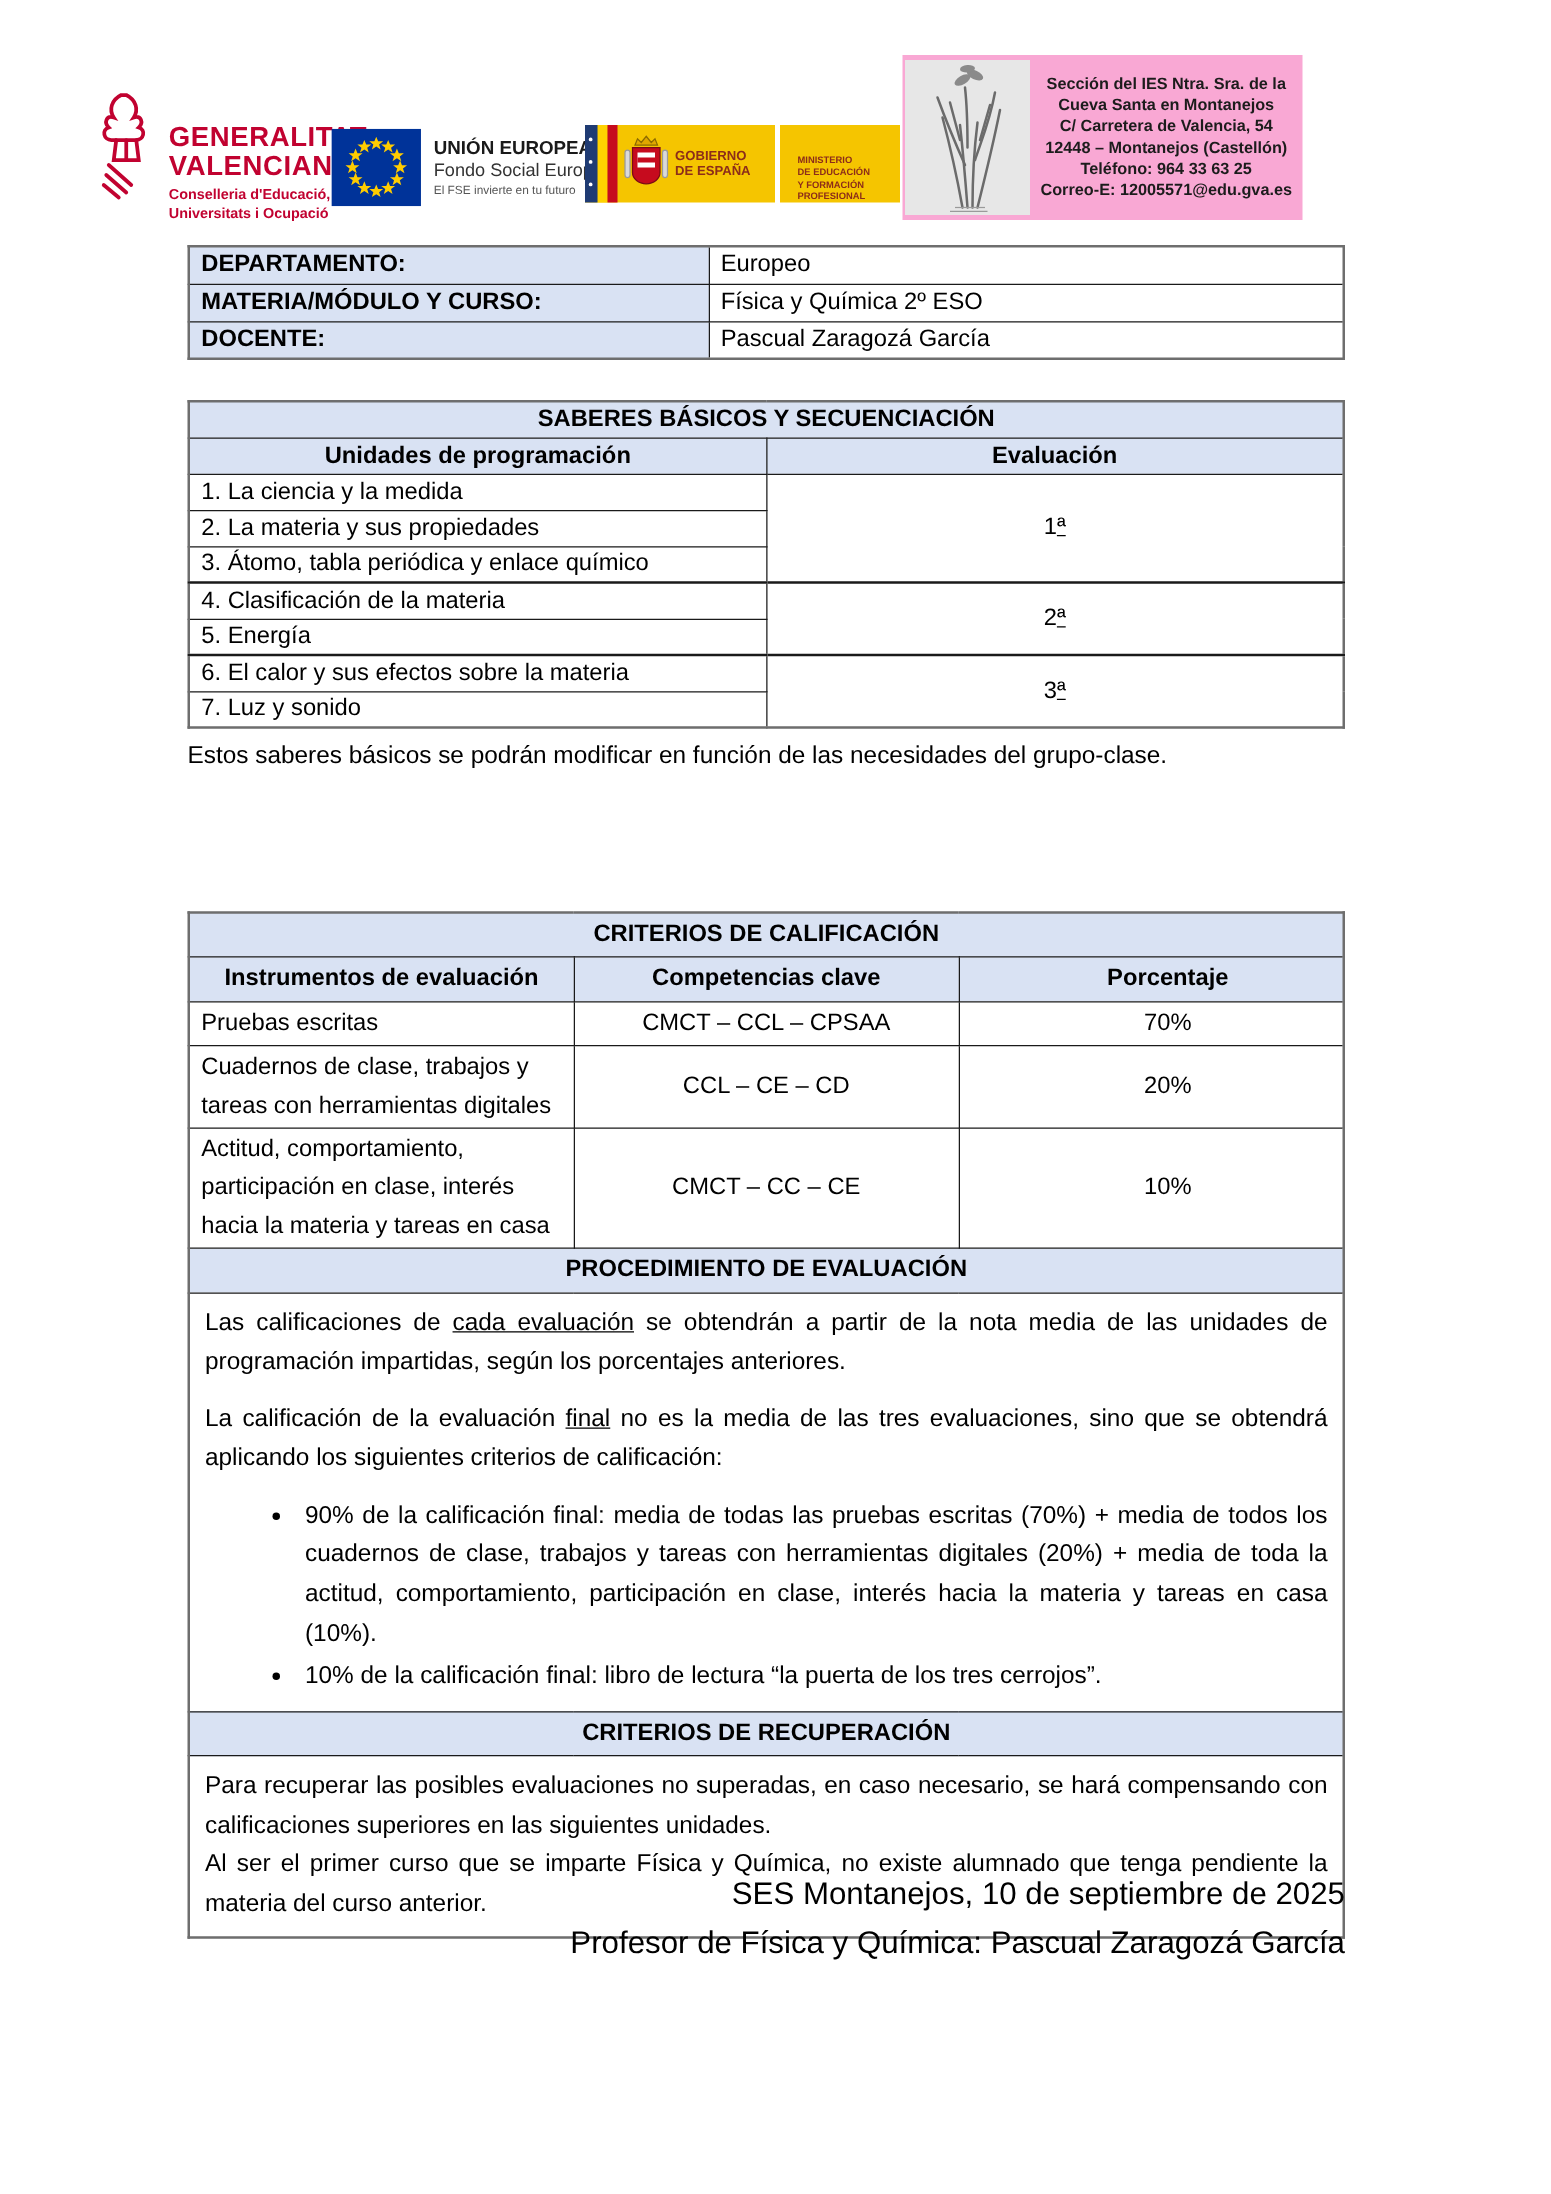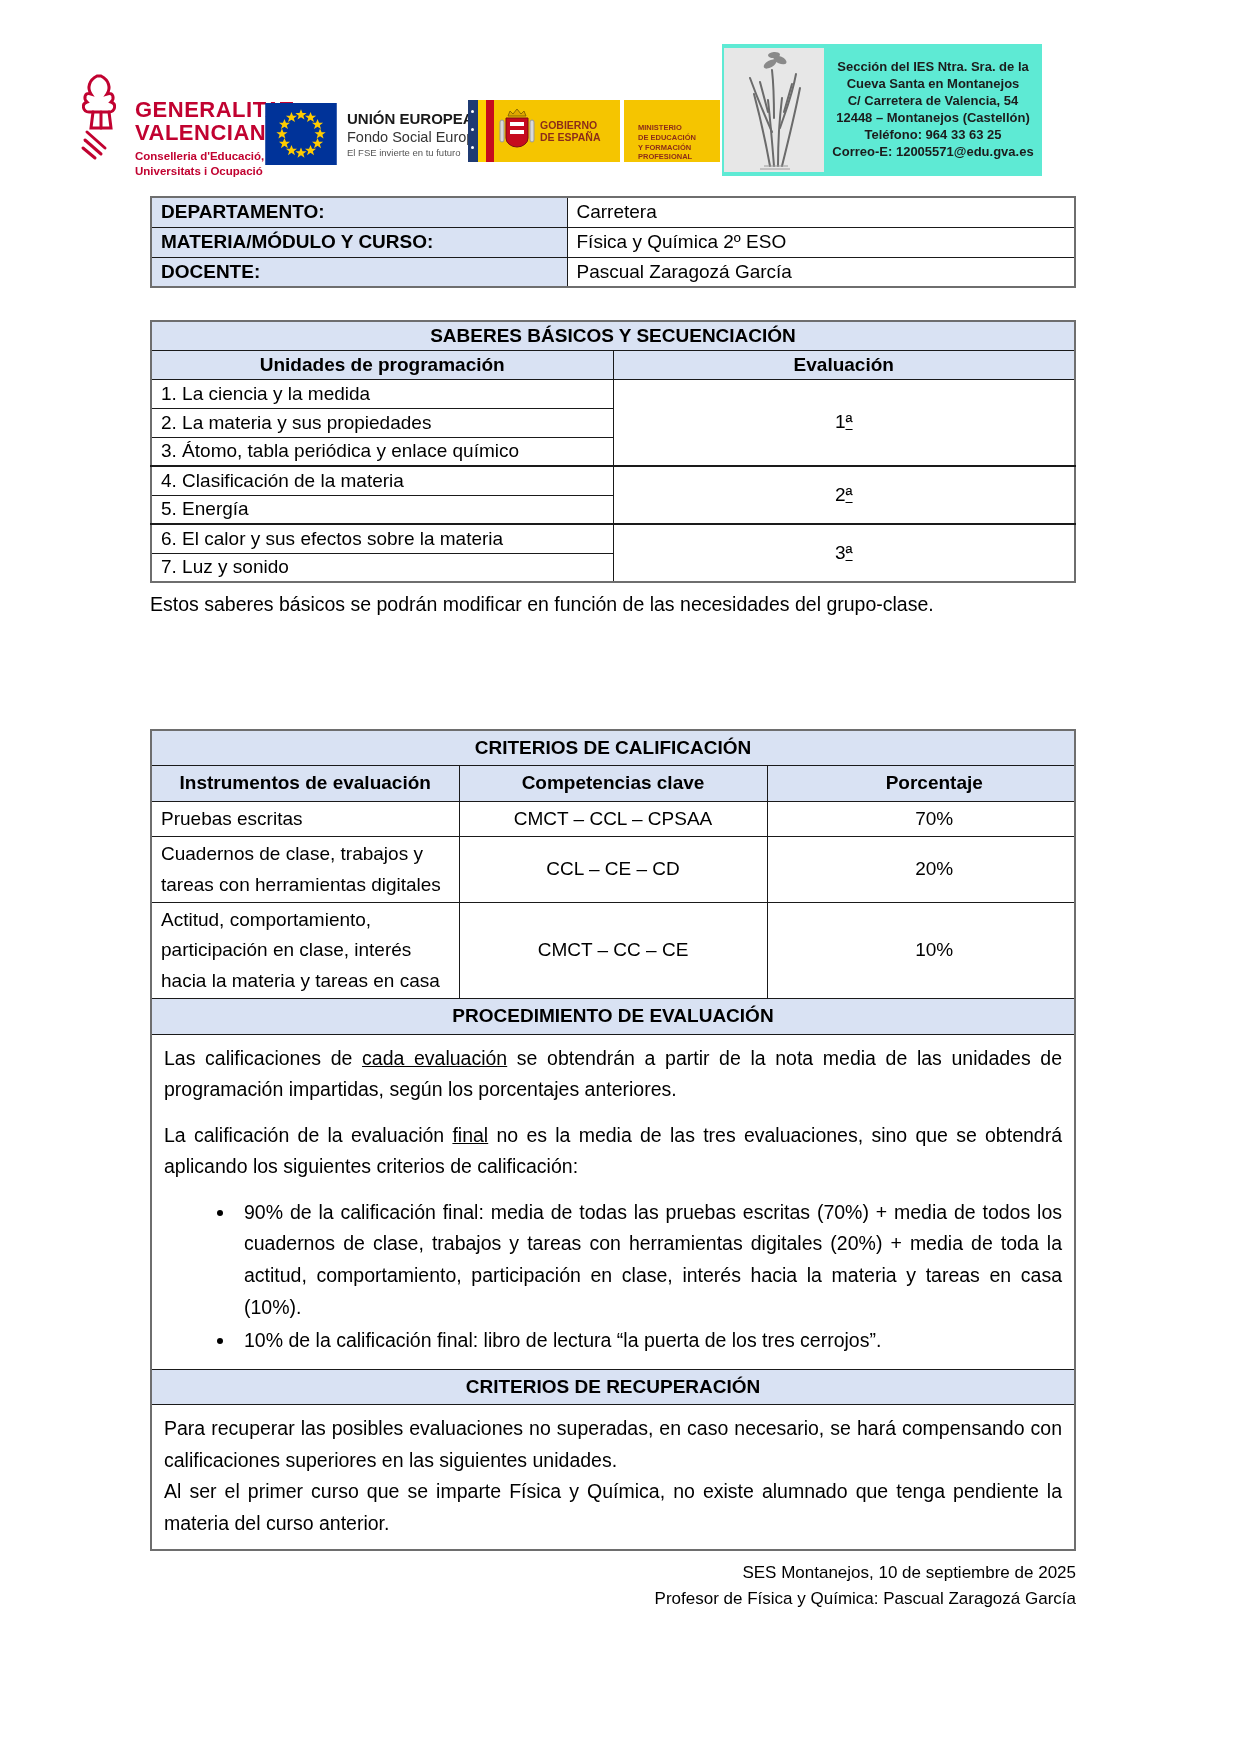--- a/index.html
+++ b/index.html
@@ -28,21 +28,21 @@
   .flagstripes { width:26px; height:62px; display:flex; flex:0 0 auto; }
   .fs-b { width:10px; background:#1f3b73; position:relative; }
   .fs-b i { position:absolute; left:3px; width:3px; height:3px; border-radius:50%; background:#fff; display:block; }
   .fs-y { width:8px; background:#ffd200; }
   .fs-r { width:8px; background:#c60b1e; }
   .coat { width:38px; height:50px; flex:0 0 auto; }
   .gob-label { color:#8c2d19; font-weight:bold; font-size:10.5px; line-height:1.15; }
   .gob-min { width:96px; padding:0 14px;align-items:flex-end; }
   .min-label { color:#8c2d19; font-weight:bold; font-size:7.5px; line-height:1.3; }
 
-  .scan { position:absolute; left:722px; top:-1px; width:320px; height:132px; background:#5eead4; display:flex; align-items:center; }
+  .scan { position:absolute; left:722px; top:-1px; width:320px; height:132px; background:#f9a8d4; display:flex; align-items:center; }
   .tree-tile { width:100px; height:124px; background:#e7e7e7; margin-left:2px; flex:0 0 auto; }
   .school { width:218px; text-align:center; font-weight:bold; color:#1c1c1c; font-size:13px; line-height:1.3; }
   table { border-collapse:collapse; width:926px; font-size:19px; table-layout:fixed; }
   table, .outer { border:2px solid #6e6e6e; }
   td { border:1px solid #1a1a1a; padding:2px 9px; vertical-align:middle;margin-top:23px; }
   .fill { background:#d9e2f3; }
   .b { font-weight:bold; }
   .c { text-align:center; }
 
   .info-table { top:196px; position:absolute; left:150px; }
@@ -66,22 +66,22 @@
   .calif .c2 { width:267px; text-align:center; }
   .calif .c3 { width:286px; text-align:center;padding-left:36px; }
   .secbody { padding:8px 12px 10px 12px; font-size:19.5px; }
   .secbody p { margin:0 0 14px 0; line-height:1.62; text-align:justify; }
   .secbody p:last-child { margin-bottom:0; }
   .u { text-decoration:underline; }
   .secbody ul { margin:0; padding-left:72px; }
   .secbody li { margin:0 0 2px 0; line-height:1.62; text-align:justify; padding-left:8px; }
   .recu p { margin:0; }
 
-  .docfooter { position:absolute; top:1560px; left:150px; width:926px;
-               text-align:right; font-size:17px; line-height:1.55; }
+  .docfooter { position:absolute; top:1496px; left:150px; width:926px;
+               text-align:right; font-size:25px; line-height:1.55; }
 </style>
 </head>
 <body>
 
 <div class="page">
 
   <header class="logos">
 
     <div class="gva">
       <svg class="gva-emblem" viewBox="0 0 52 92">
@@ -197,21 +197,21 @@
         <div>Teléfono: 964 33 63 25</div>
         <div>Correo-E: 12005571@edu.gva.es</div>
       </div>
     </div>
   </header>
 
   <table class="info-table">
     <tbody>
       <tr>
         <td class="lab fill b">DEPARTAMENTO:</td>
-        <td>Carretera</td>
+        <td>Europeo</td>
       </tr>
       <tr>
         <td class="lab fill b">MATERIA/MÓDULO Y CURSO:</td>
         <td>Física y Química 2º ESO</td>
       </tr>
       <tr>
         <td class="lab fill b">DOCENTE:</td>
         <td>Pascual Zaragozá García</td>
       </tr>
     </tbody>

